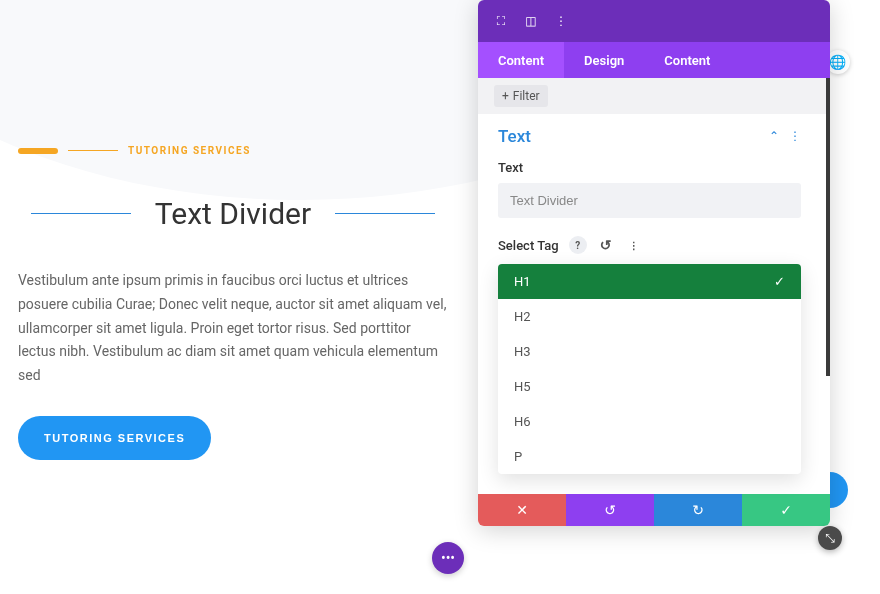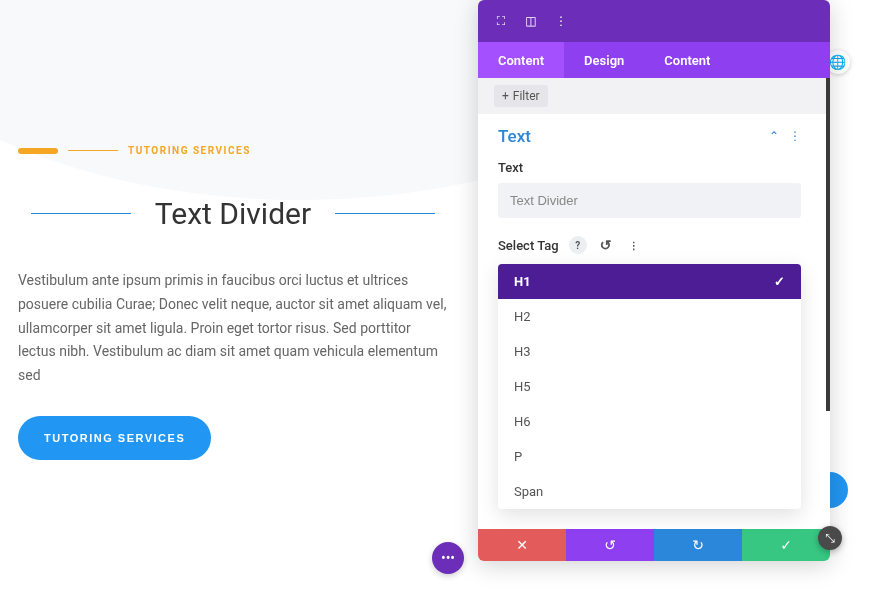--- a/index.html
+++ b/index.html
@@ -235,23 +235,23 @@
   .dd-item {
     padding: 10px 16px;
     font-size: 13px;
     color: #555;
     cursor: pointer;
     display: flex;
     align-items: center;
     justify-content: space-between;
   }
   .dd-item.selected {
-    background: #4c1d95;
-    color: #fff;
-    font-weight: 700;
+    background: #15803d;
+    color: #fff;
+    font-weight: 400;
   }
 
   .panel-footer {
     display: flex;
     height: 32px;
     border-radius: 0 0 6px 6px;
     overflow: hidden;
   }
   .foot-btn {
     flex: 1;
@@ -397,21 +397,20 @@
     <div class="dropdown">
       <div class="dd-item selected">
         <span>H1</span>
         <span>✓</span>
       </div>
       <div class="dd-item">H2</div>
       <div class="dd-item">H3</div>
       <div class="dd-item">H5</div>
       <div class="dd-item">H6</div>
       <div class="dd-item">P</div>
-      <div class="dd-item">Span</div>
     </div>
   </div>
 
   <div class="panel-footer">
     <div class="foot-btn foot-red">
       <span>✕</span>
     </div>
     <div class="foot-btn foot-purple">
       <span>↺</span>
     </div>

